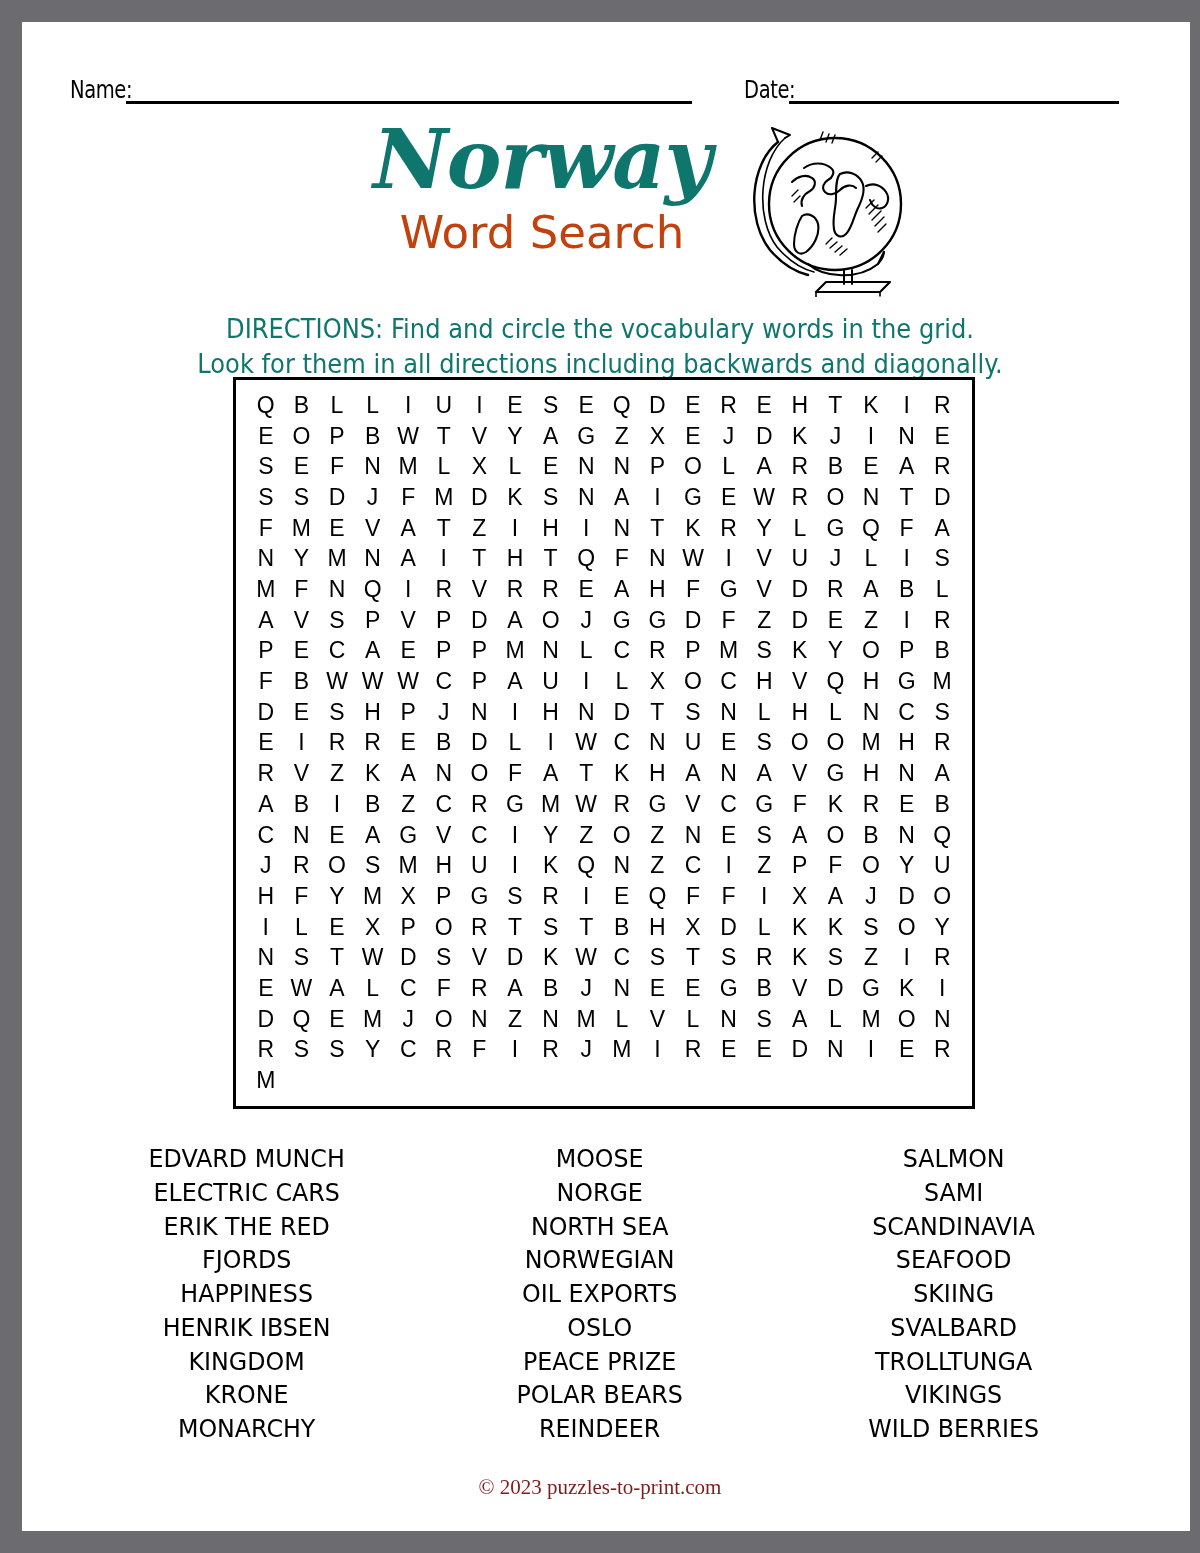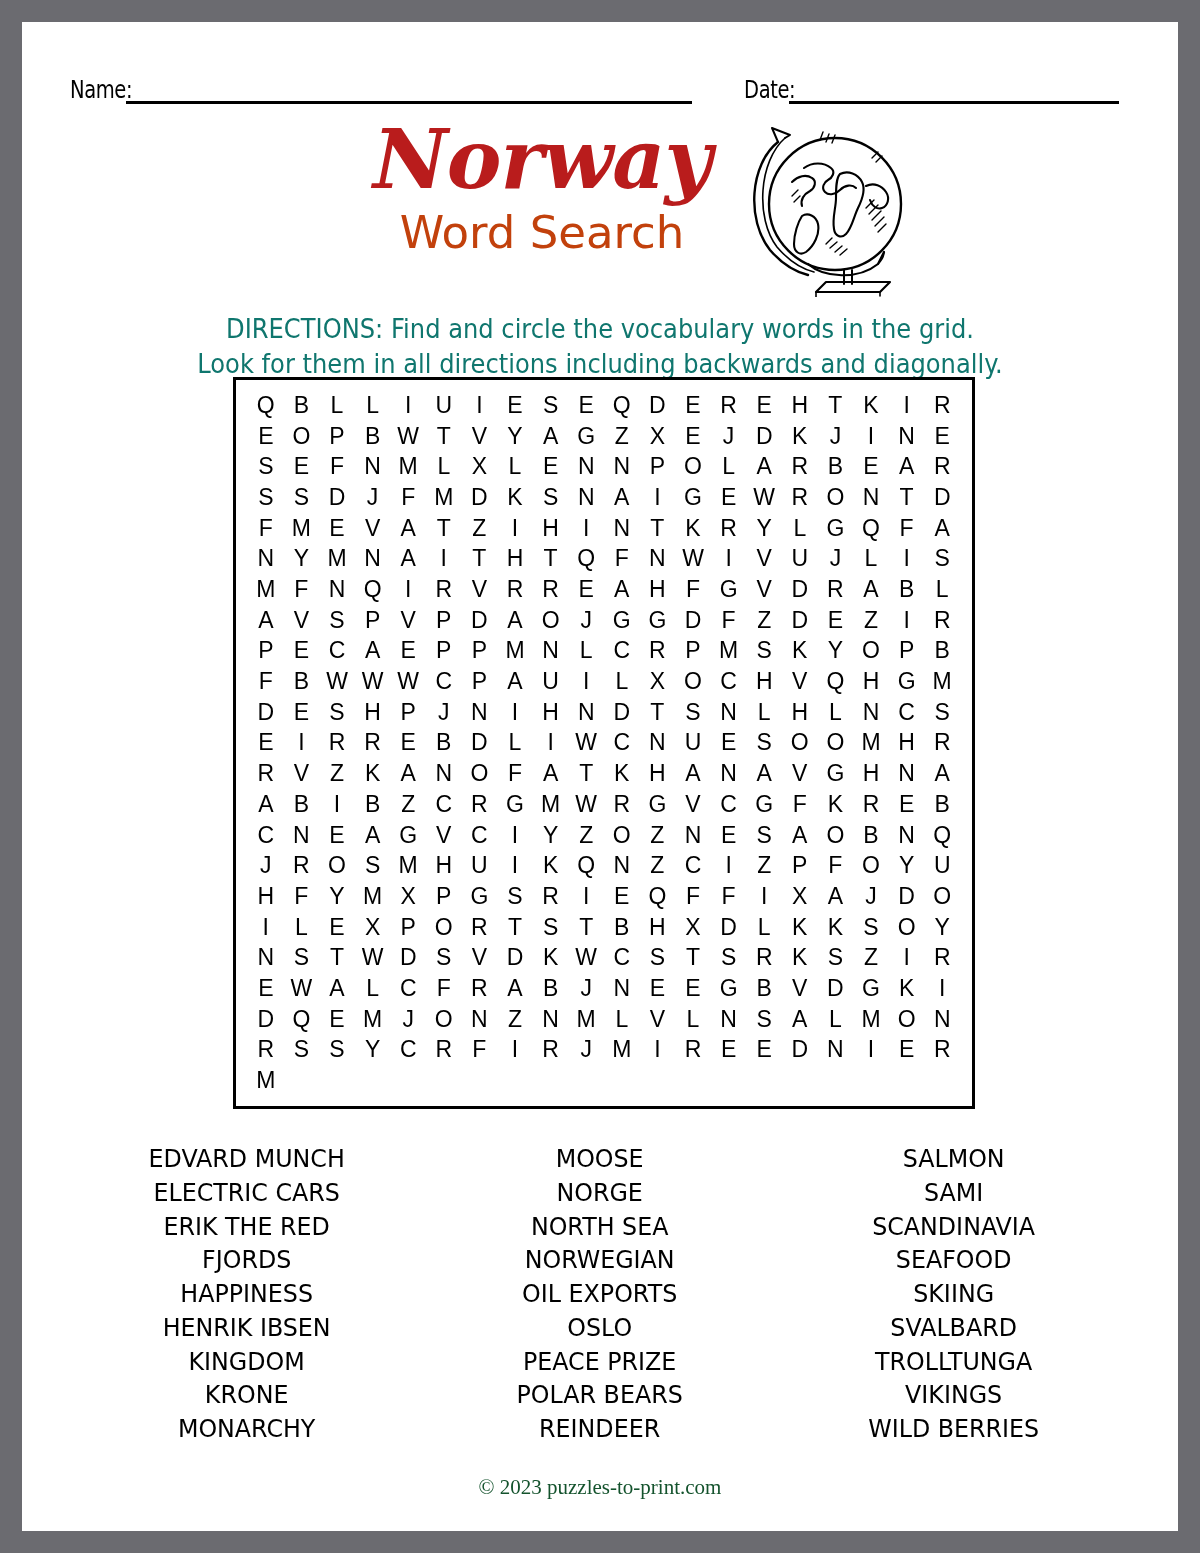--- a/index.html
+++ b/index.html
@@ -13,20 +13,21 @@
     font-family: "Liberation Sans", sans-serif;
     overflow: hidden;
   }
   .page {
     position: absolute;
     left: 22px;
     top: 22px;
     width: 1156px;
     height: 1509px;
     background: #ffffff;
+    padding-left: 12px;
   }
 
   
   .namedate {
     position: absolute;
     left: 48px;
     top: 38px;
     width: 1060px;
     height: 44px;
     display: flex;
@@ -64,21 +65,21 @@
     position: absolute;
     left: 340px;
     top: 8px;
     width: 360px;
     text-align: center;
     font-family: "DejaVu Serif", serif;
     font-style: italic;
     font-weight: 700;
     font-size: 82px;
     line-height: 1;
-    color: #b91c1c;
+    color: #0f766e;
     letter-spacing: -1px;
   }
   .title-sub {
     position: absolute;
     left: 340px;
     top: 100px;
     width: 360px;
     text-align: center;
     font-family: "DejaVu Sans", sans-serif;
     font-weight: 400;
@@ -161,21 +162,21 @@
 
   
   .footer {
     position: absolute;
     left: 0;
     top: 1453px;
     width: 1156px;
     text-align: center;
     font-family: "Liberation Serif", serif;
     font-size: 21px;
-    color: #14532d;
+    color: #7f1d1d;
   }
 </style>
 </head>
 <body>
 
 <div class="page">
 
   <div class="namedate">
     <span class="nd-label">Name:</span>
     <span class="nd-rule name"></span>

